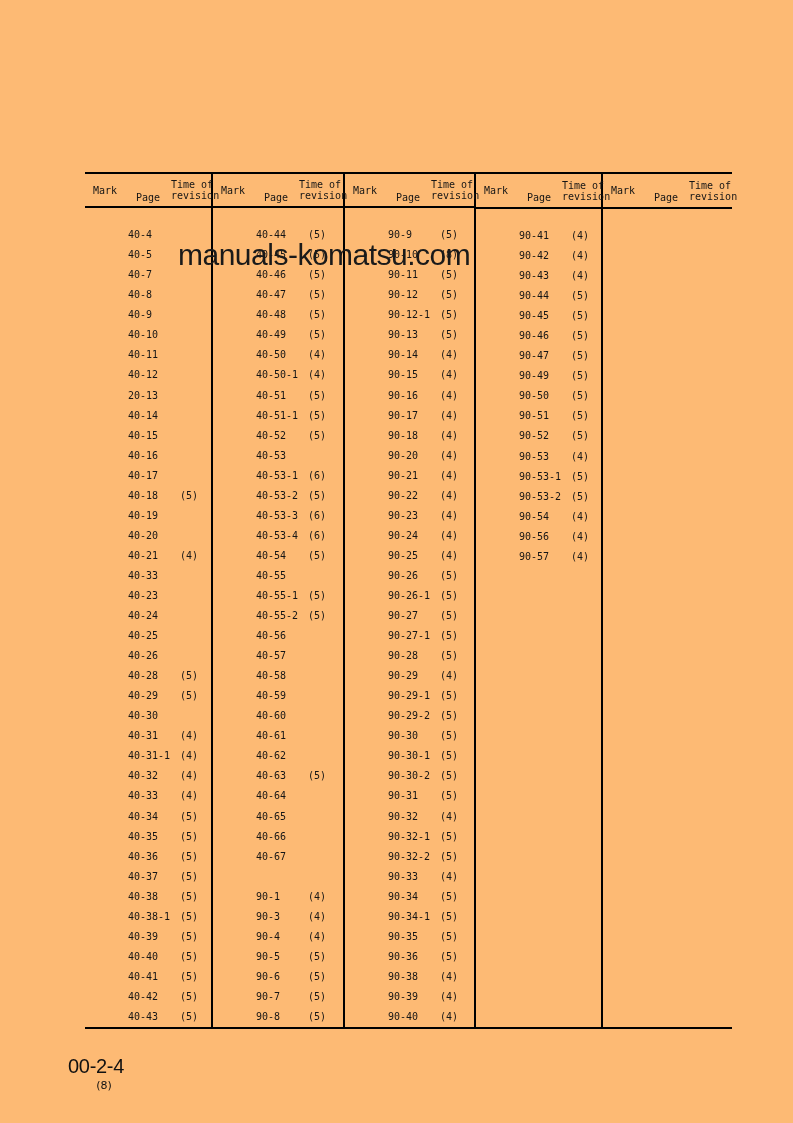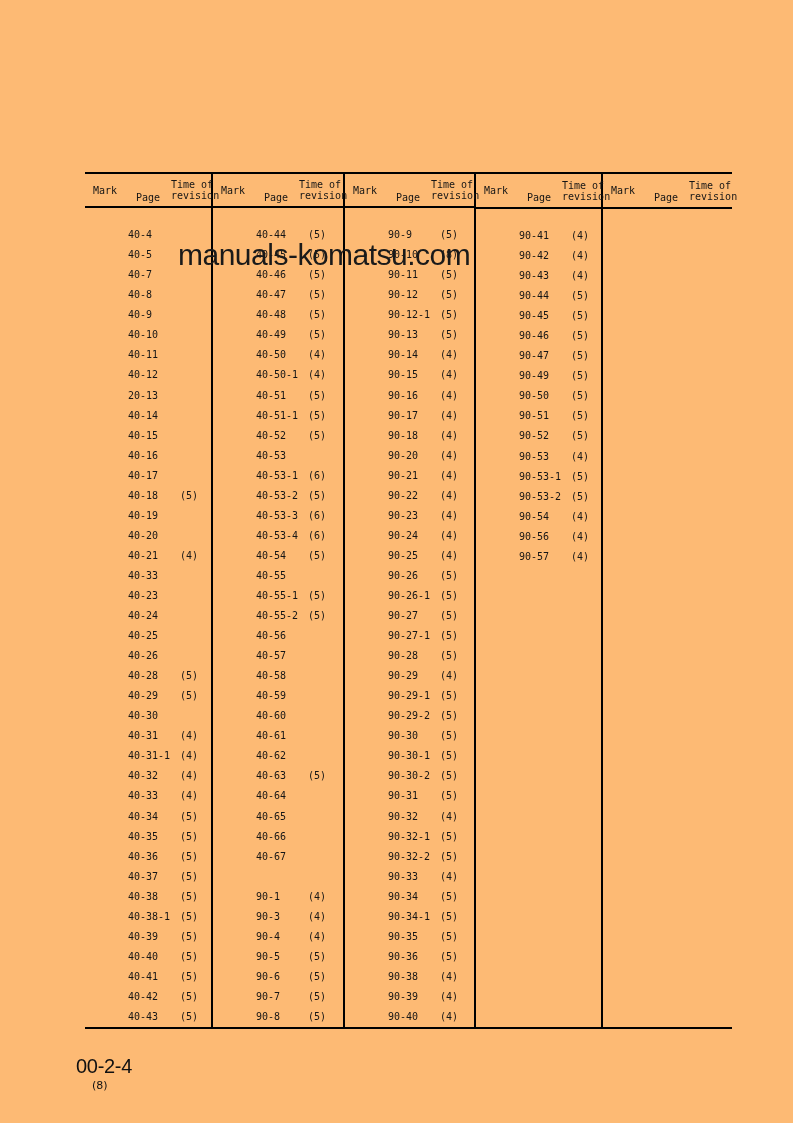--- a/index.html
+++ b/index.html
@@ -25,21 +25,21 @@
   .c-mark{text-align:center;font-size:7px;}
   .c-page{padding-left:3px;white-space:nowrap;}
   .c-rev{padding-left:9px;white-space:nowrap;}
 
   
   .watermark{position:absolute;left:178px;top:238px;z-index:5;
              font-family:"Liberation Sans", sans-serif;font-size:30px;font-weight:400;
              letter-spacing:-0.5px;color:#1a1a1a;white-space:nowrap;}
 
   
-  .footer{position:absolute;left:76px;top:1055px;}
+  .footer{position:absolute;left:68px;top:1055px;text-align:center;}
   .footer .code{font-family:"Liberation Sans", sans-serif;font-size:20px;
                 letter-spacing:-0.3px;color:#111;}
   .footer .rev-count{font-size:11px;margin-left:16px;margin-top:1px;color:#111;
                      font-family:"DejaVu Sans", sans-serif;}
 </style>
 </head>
 <body>
 
 <div class="page">
 

